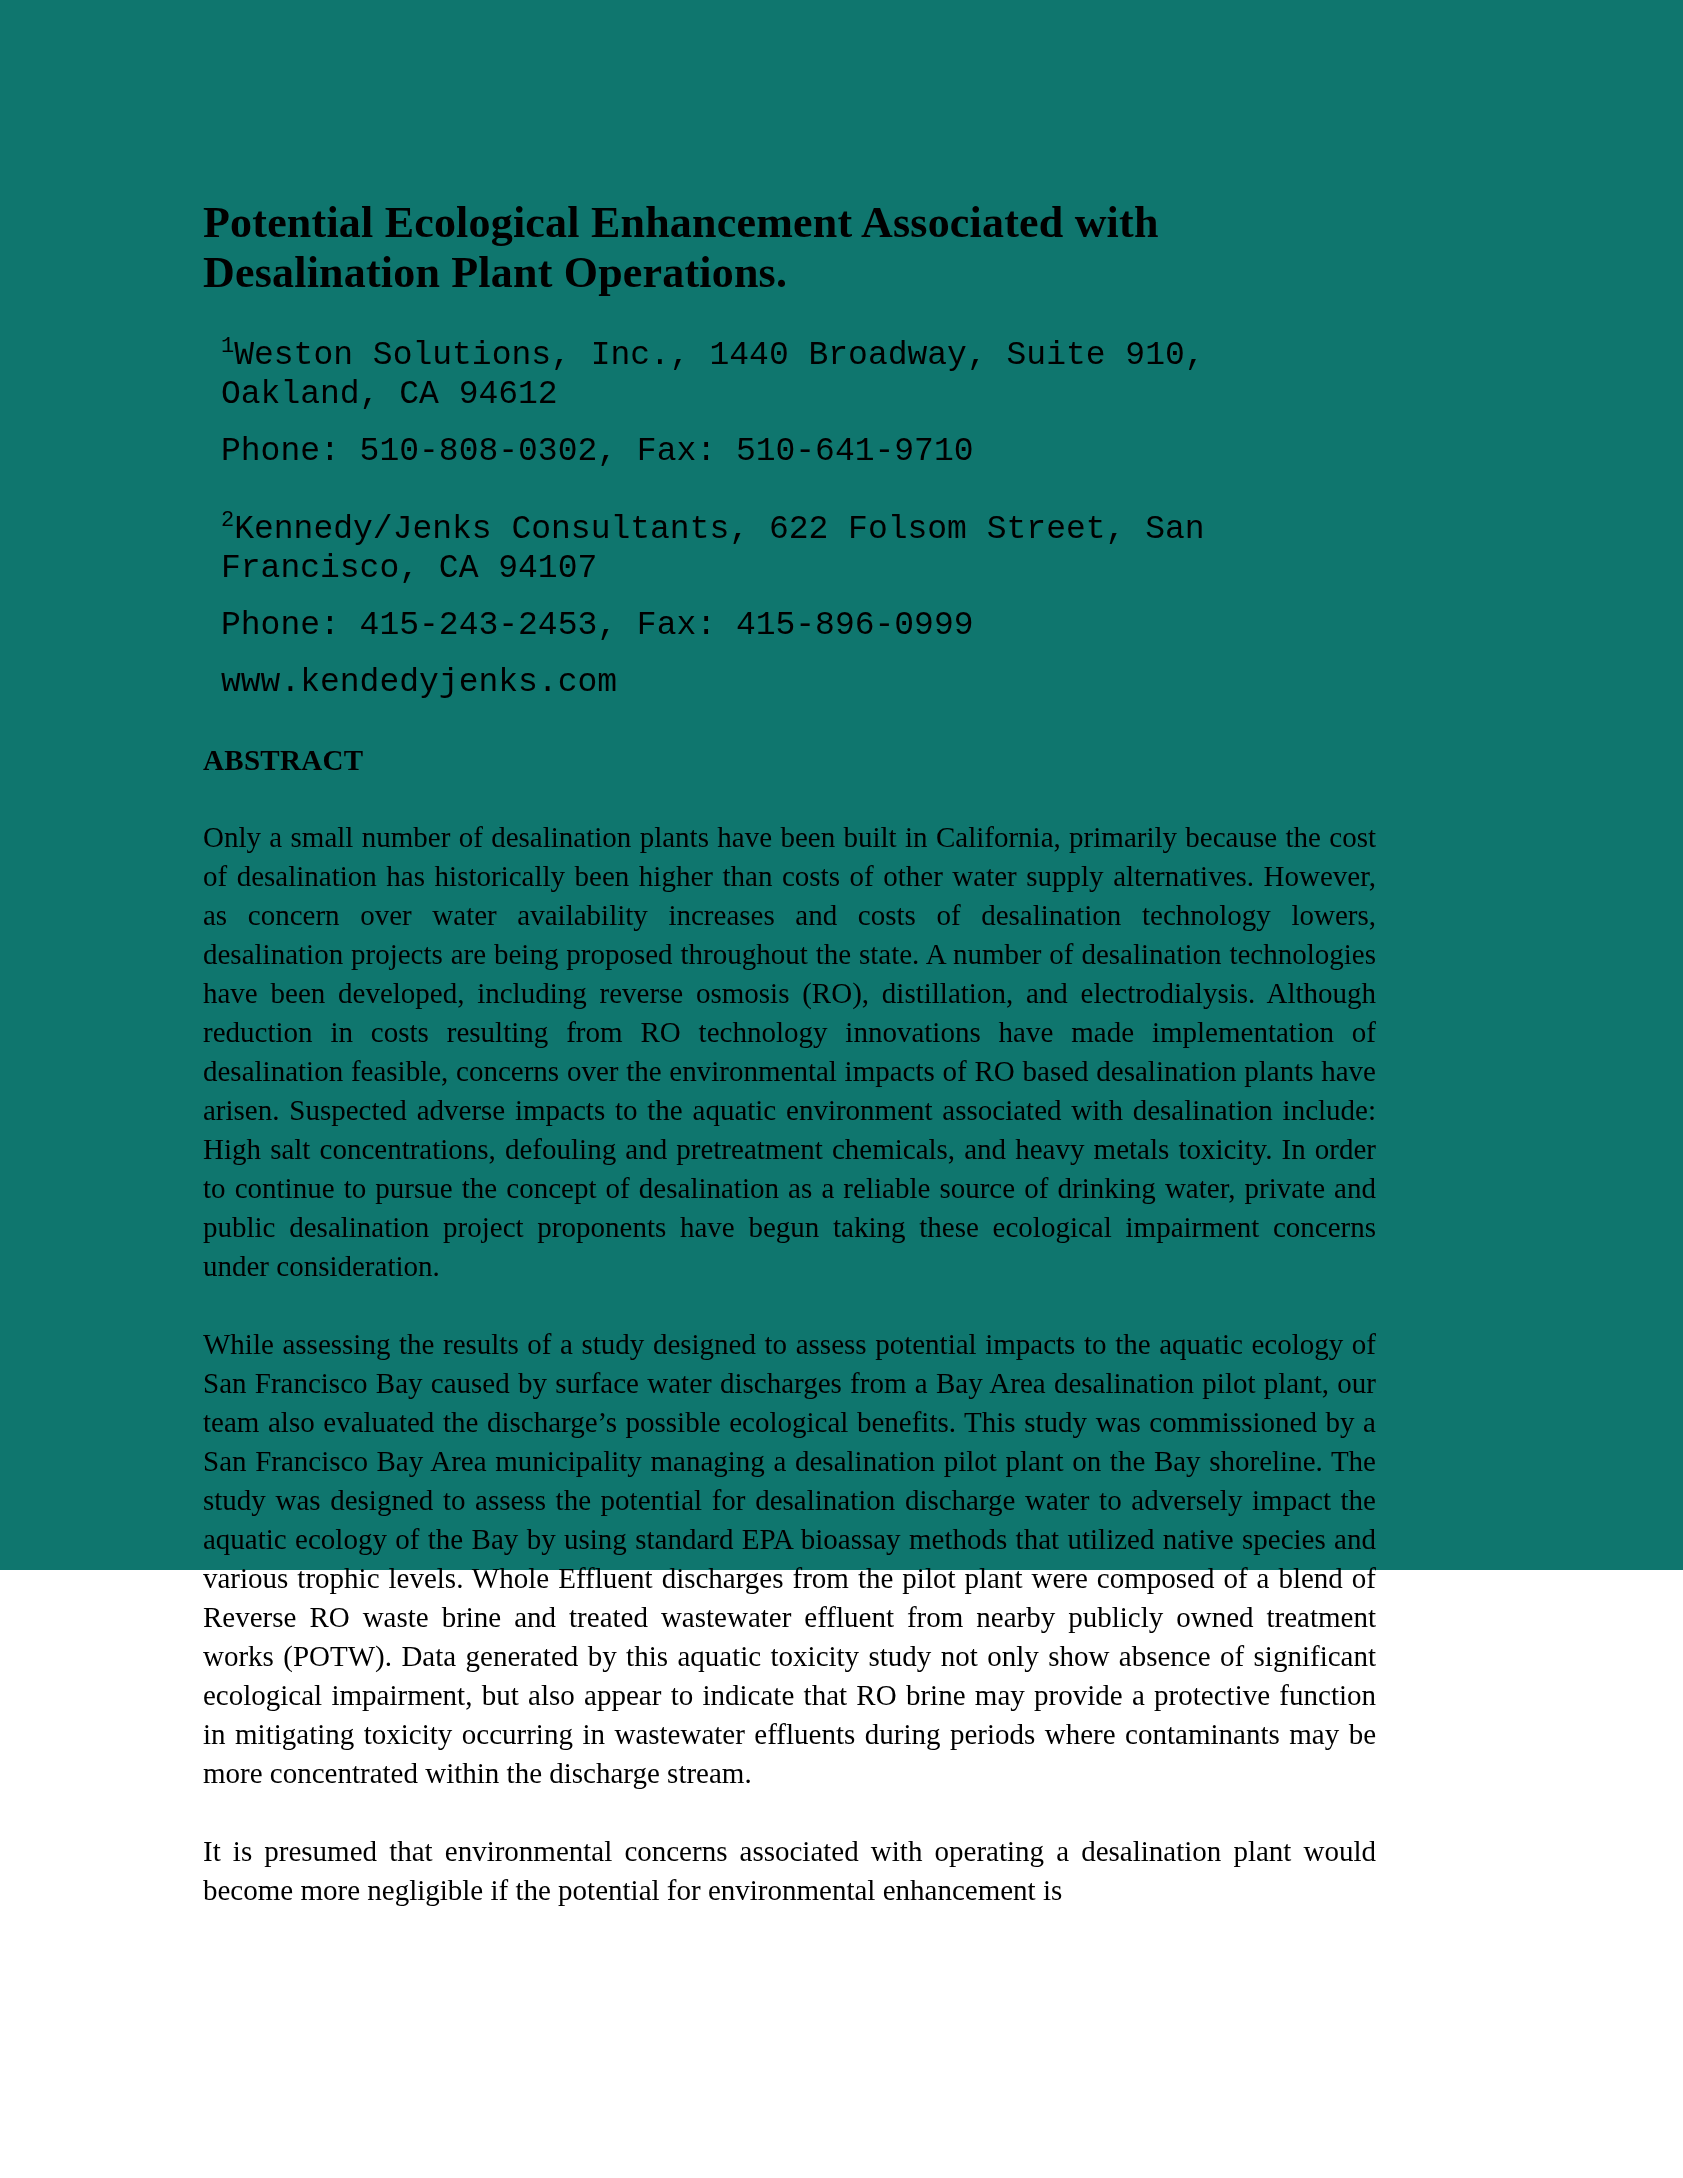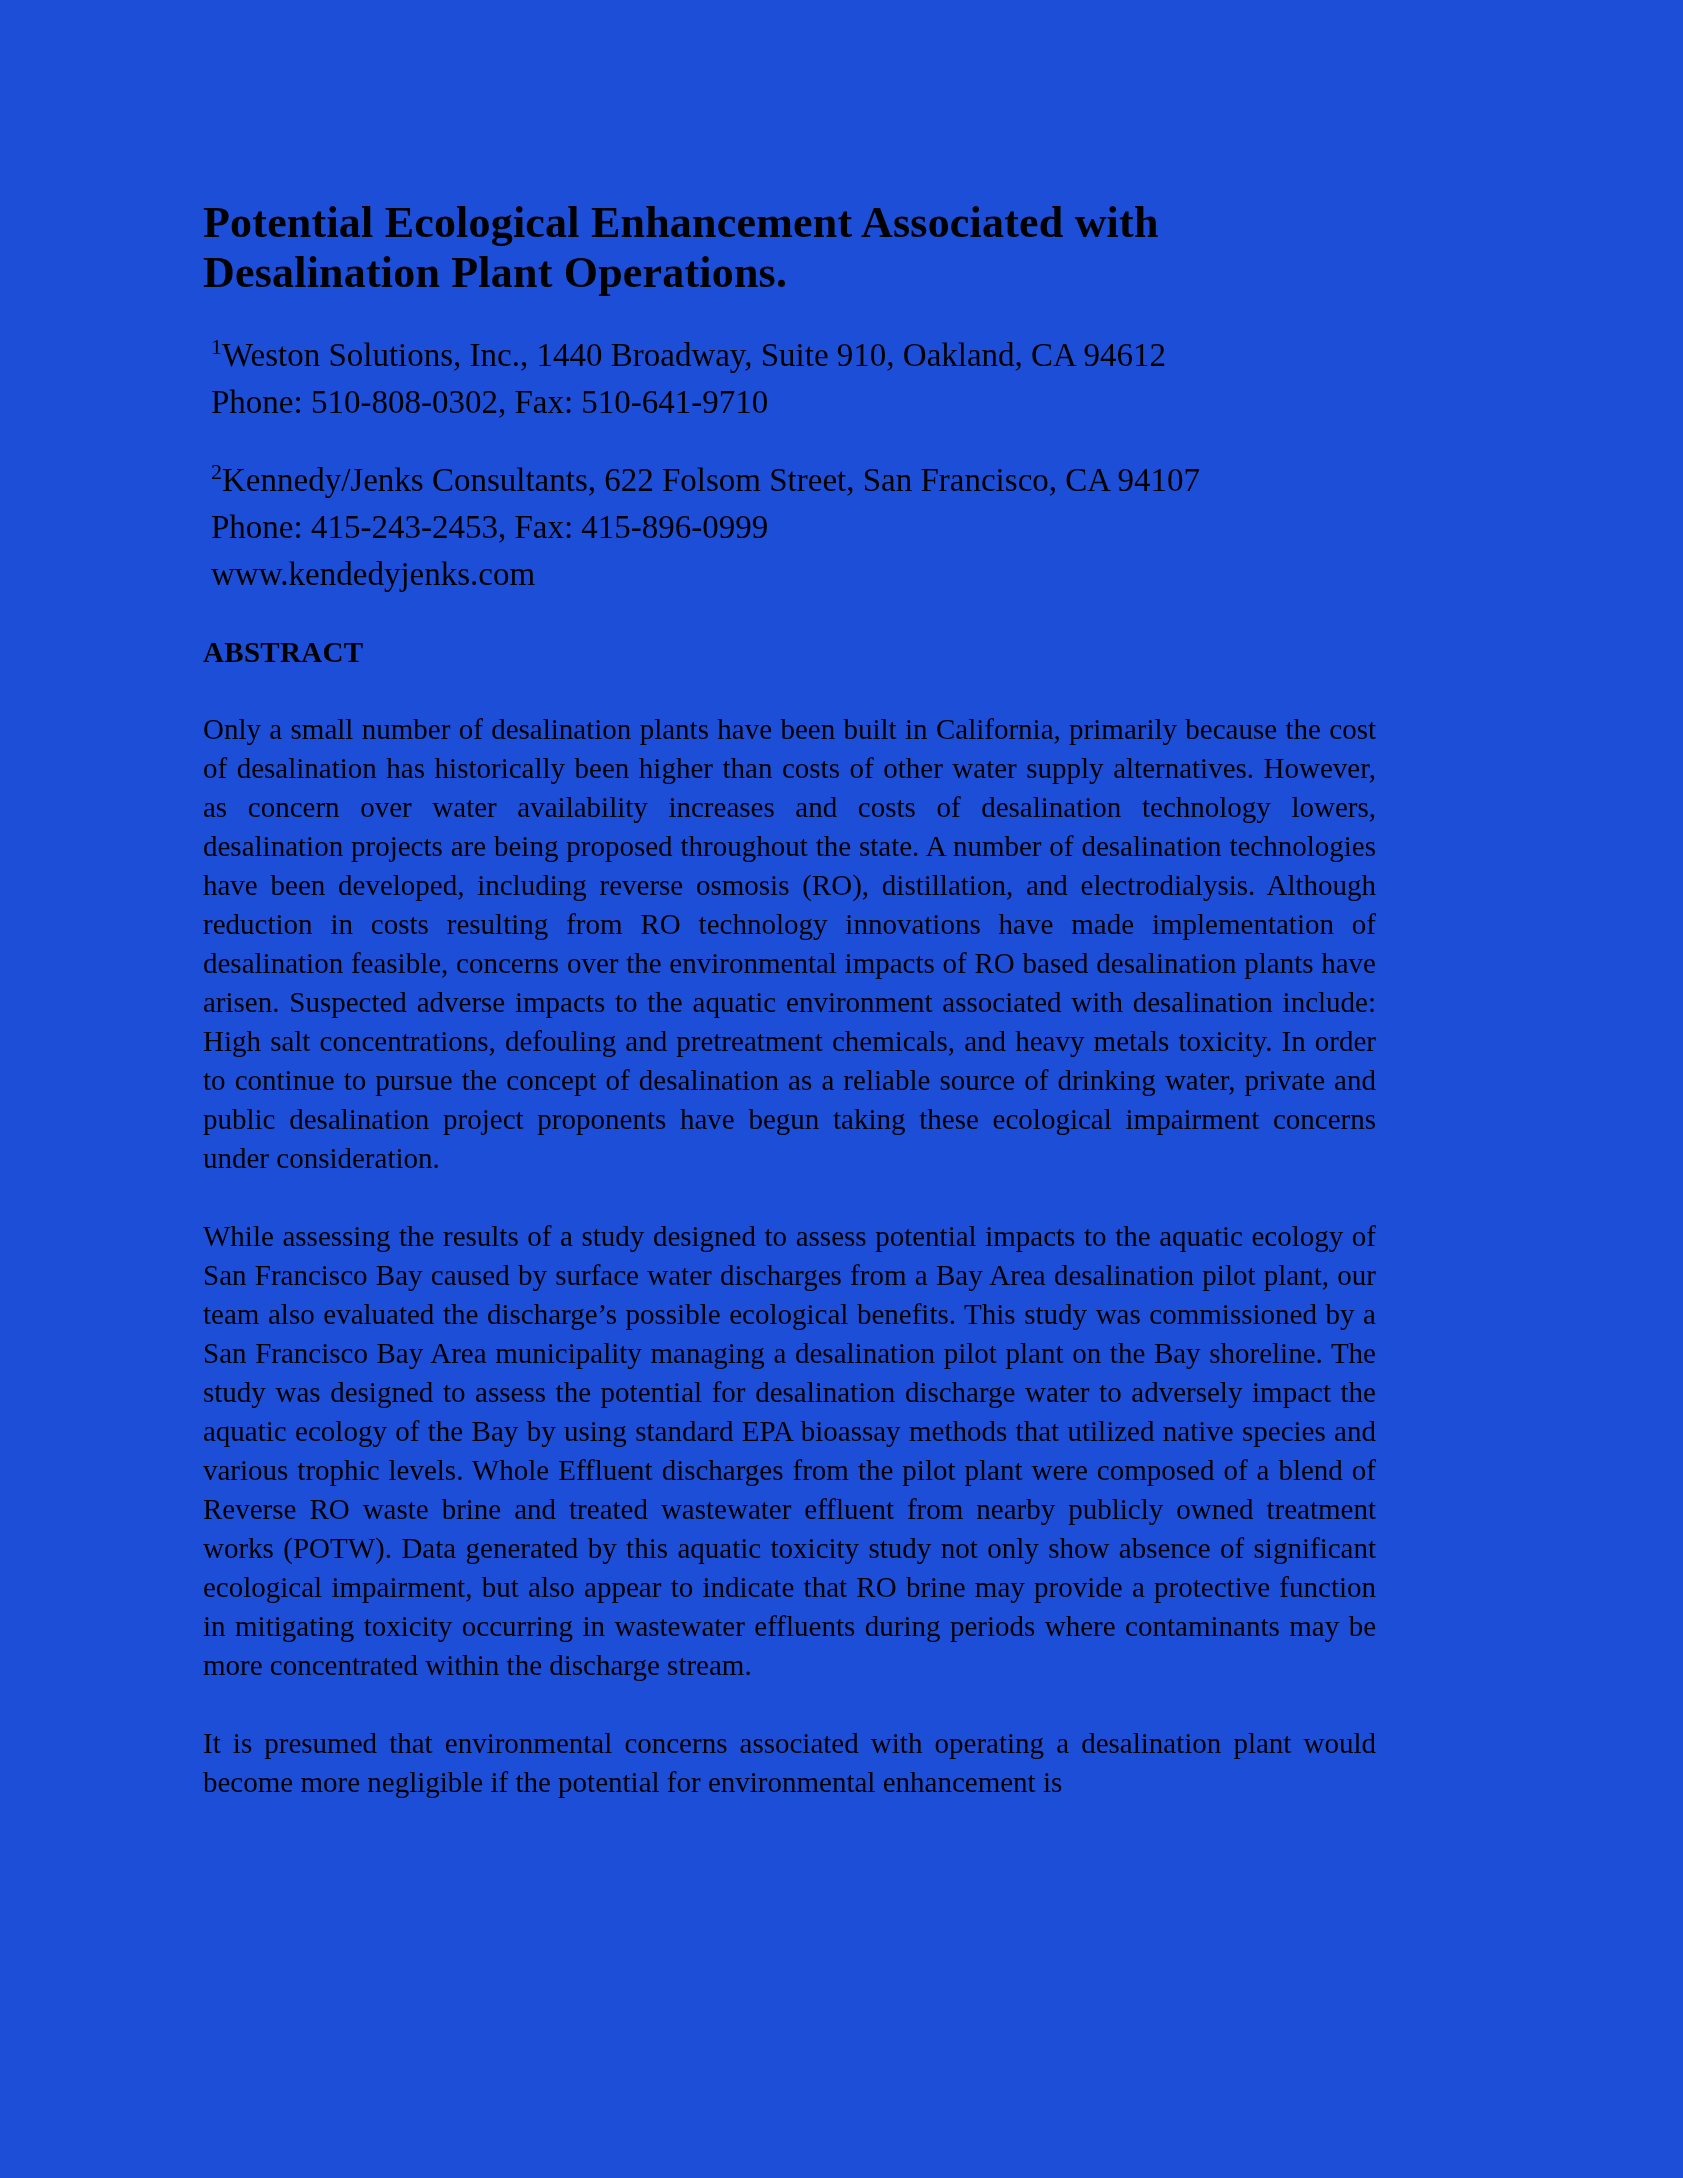--- a/index.html
+++ b/index.html
@@ -11,44 +11,45 @@
     width: 1683px;
     height: 2178px;
     font-family: "Liberation Serif", serif;
     color: #000000;
     position: relative;
     overflow: hidden;
   }
   .page {
     box-sizing: border-box;
     width: 1683px;
-    height: 2178px;
+    height: 1570px;
     padding: 198px 307px 0 203px;
-    background: #1d4ed8;
+    background: #0f766e;
   }
   .doc-title {
     font-size: 44px;
     font-weight: bold;
     line-height: 50px;
     margin: 0;
     letter-spacing: 0.2px;
   }
   .authors {
     font-size: 33px;
     font-weight: bold;
     line-height: 39px;
     margin: 45px 0 0 0;
   }
   .affil-block {
     margin-top: 38px;
   }
   .affil-line {
     font-size: 33px;
     line-height: 39px;
-    margin: 8px;
+    margin: 18px;
+    font-family: Liberation Mono, monospace;
   }
   sup {
     font-size: 22px;
     line-height: 0;
     vertical-align: super;
   }
   .abstract-heading {
     font-size: 29px;
     font-weight: bold;
     line-height: 39px;

